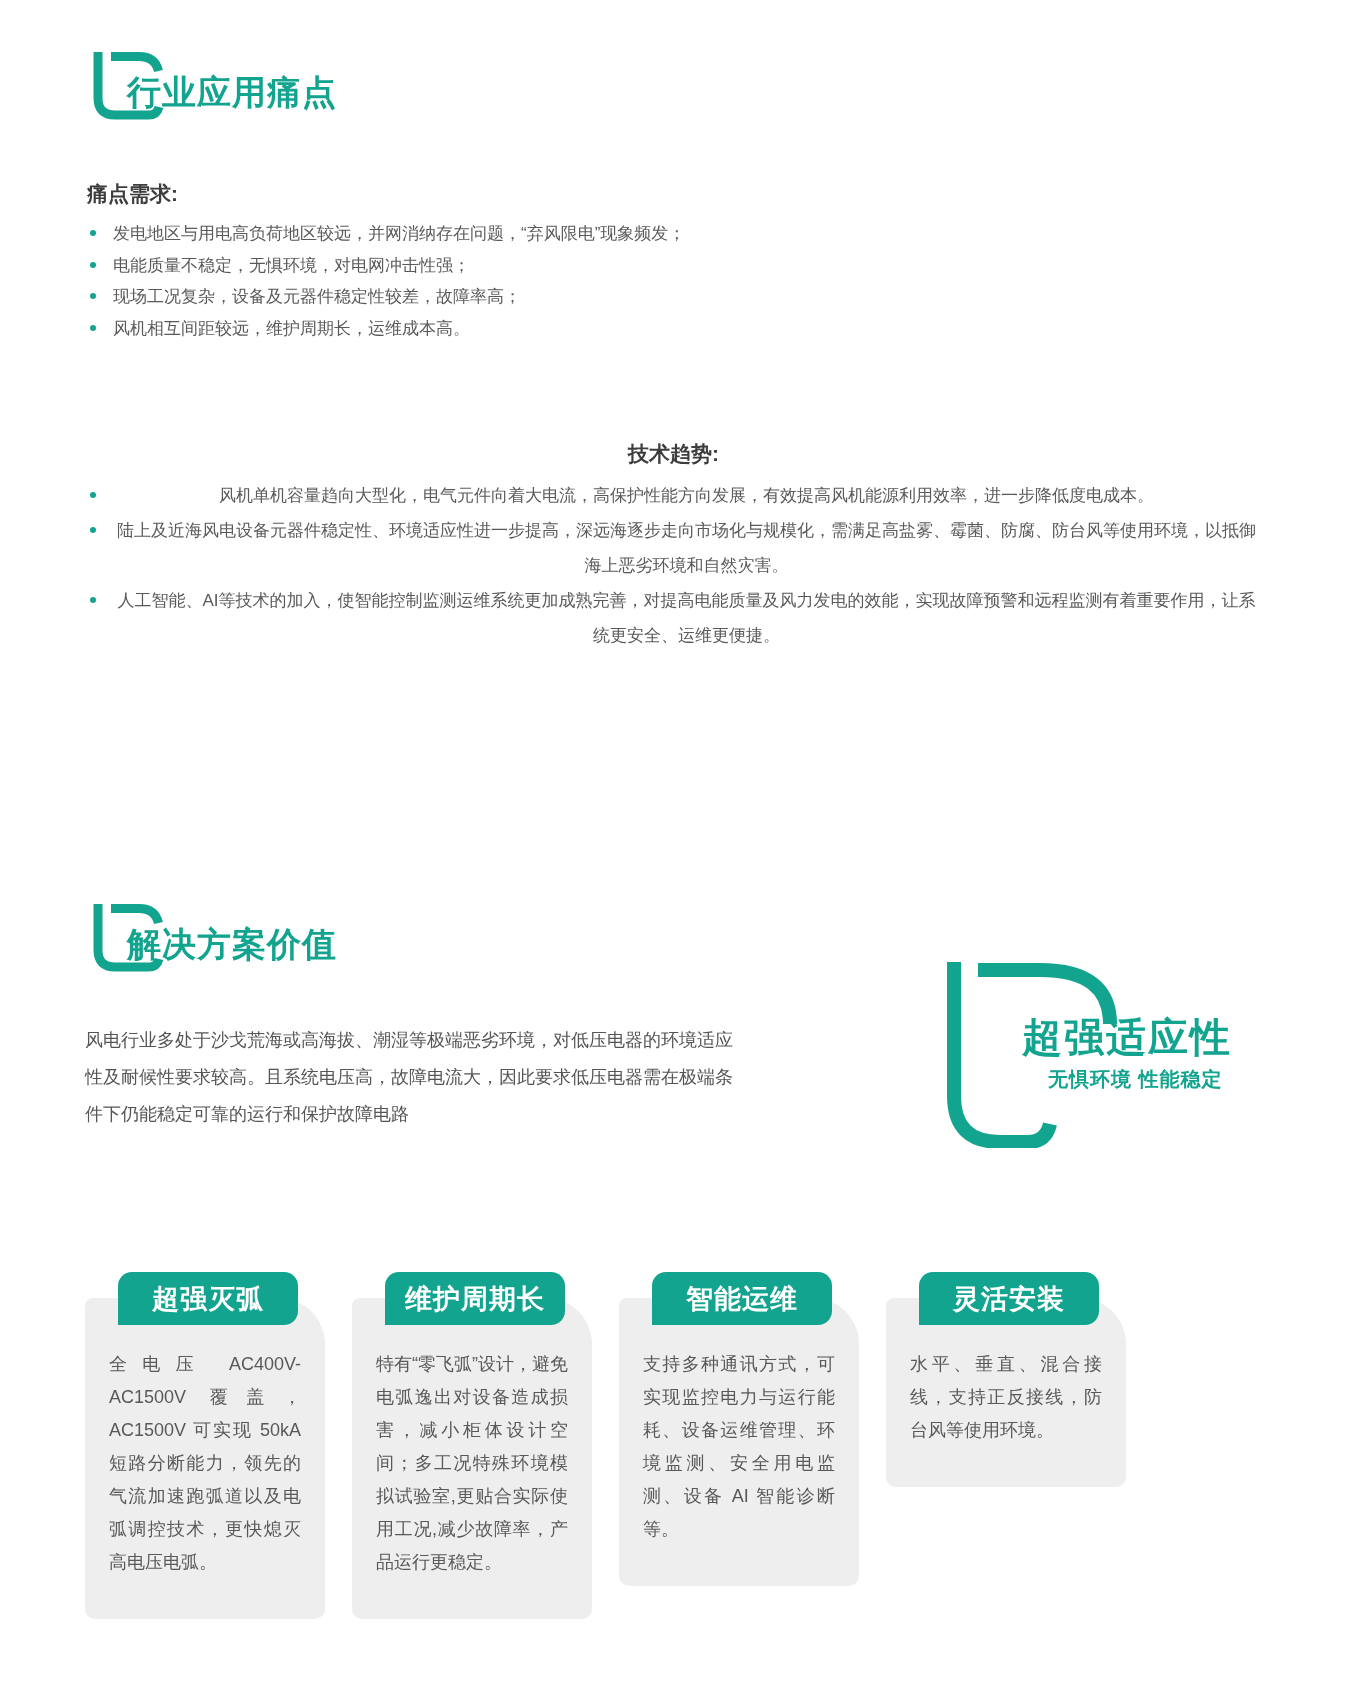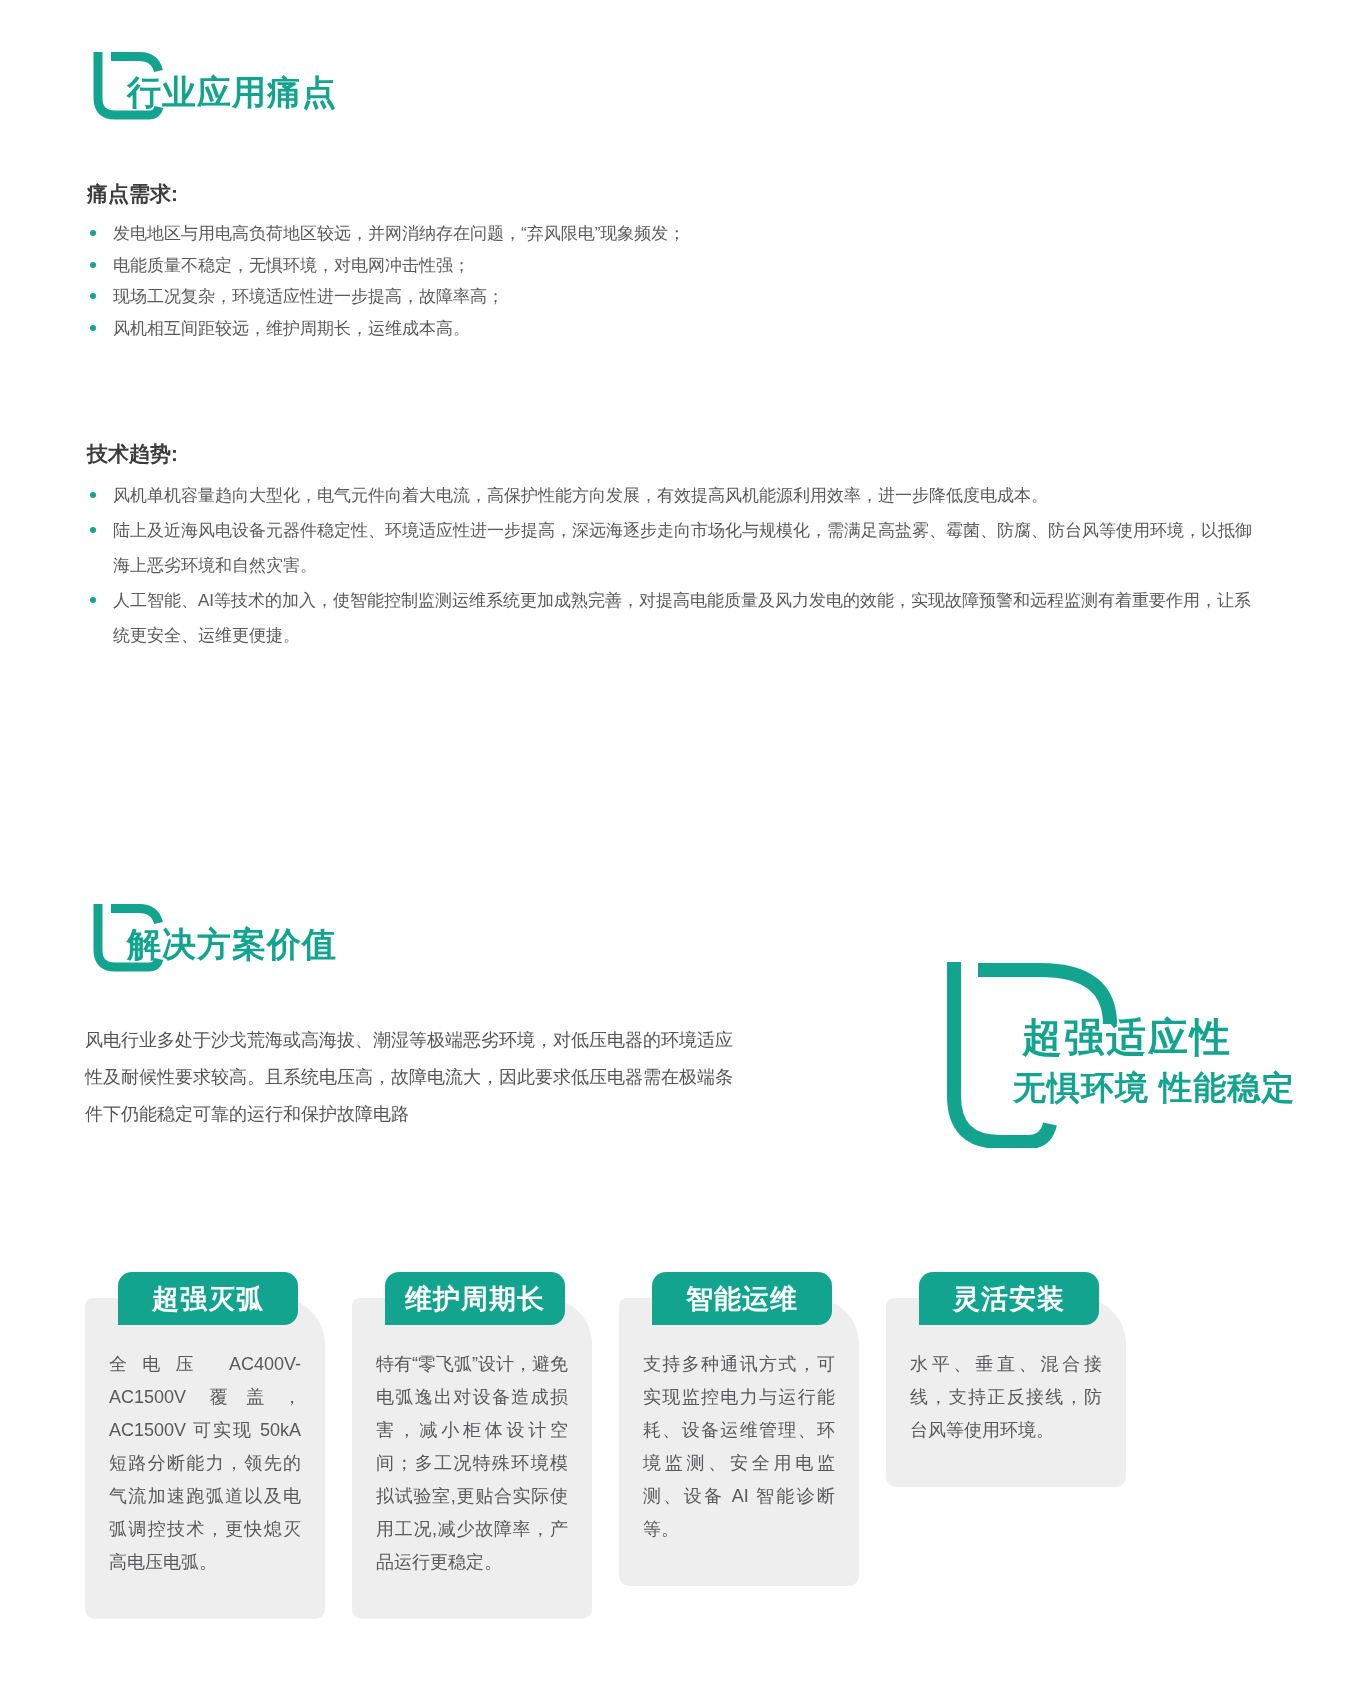--- a/index.html
+++ b/index.html
@@ -39,22 +39,22 @@
     font-size:18px;line-height:37px;color:#555555;
   }
 
   
   .banner-bracket{position:absolute;left:944px;top:960px;width:174px;height:188px;}
   .banner-title{
     position:absolute;left:974px;top:1010px;z-index:2;
     font-size:40px;font-weight:800;color:var(--green);letter-spacing:2px;white-space:nowrap;margin-left:48px;
   }
   .banner-subtitle{
-    position:absolute;left:1013px;top:1066px;z-index:2;
-    font-size:33px;font-weight:700;color:var(--green);letter-spacing:1px;white-space:nowrap;
+    position:absolute;left:1048px;top:1066px;z-index:2;
+    font-size:20px;font-weight:700;color:var(--green);letter-spacing:1px;white-space:nowrap;
   }
 
   
   .cards{position:absolute;left:0;top:1272px;width:1350px;height:420px;}
   .card{position:absolute;top:0;width:240px;}
   .card-header{
     position:relative;z-index:2;margin-left:33px;width:180px;height:53px;
     background:var(--green);color:#ffffff;font-size:27px;font-weight:700;letter-spacing:1px;
     display:flex;align-items:center;justify-content:center;
     border-radius:14px 14px 14px 0;
@@ -78,26 +78,26 @@
       <path d="M18 6.5 H46 Q62 6.5 65.5 21" fill="none" stroke="#12A48E" stroke-width="9"></path>
     </svg>
     <h2>行业应用痛点</h2>
   </section>
 
   <div class="block" style="top:180px;">
     <h3>痛点需求:</h3>
     <ul class="pain">
       <li><span class="dot"></span><span>发电地区与用电高负荷地区较远，并网消纳存在问题，“弃风限电”现象频发；</span></li>
       <li><span class="dot"></span><span>电能质量不稳定，无惧环境，对电网冲击性强；</span></li>
-      <li><span class="dot"></span><span>现场工况复杂，环境适应性进一步提高，故障率高；</span></li>
+      <li><span class="dot"></span><span>现场工况复杂，设备及元器件稳定性较差，故障率高；</span></li>
       <li><span class="dot"></span><span>风机相互间距较远，维护周期长，运维成本高。</span></li>
     </ul>
   </div>
 
-  <div class="block" style="top:440px;">
+  <div class="block" style="top:440px;text-align:center;">
     <h3>技术趋势:</h3>
     <ul class="trend">
       <li><span class="dot"></span><span>风机单机容量趋向大型化，电气元件向着大电流，高保护性能方向发展，有效提高风机能源利用效率，进一步降低度电成本。</span></li>
       <li><span class="dot"></span><span>陆上及近海风电设备元器件稳定性、环境适应性进一步提高，深远海逐步走向市场化与规模化，需满足高盐雾、霉菌、防腐、防台风等使用环境，以抵御海上恶劣环境和自然灾害。</span></li>
       <li><span class="dot"></span><span>人工智能、AI等技术的加入，使智能控制监测运维系统更加成熟完善，对提高电能质量及风力发电的效能，实现故障预警和远程监测有着重要作用，让系统更安全、运维更便捷。</span></li>
     </ul>
   </div>
 
   <section class="sec-header" style="top:900px;">
     <svg class="bracket" viewBox="0 0 78 76" aria-hidden="true">

